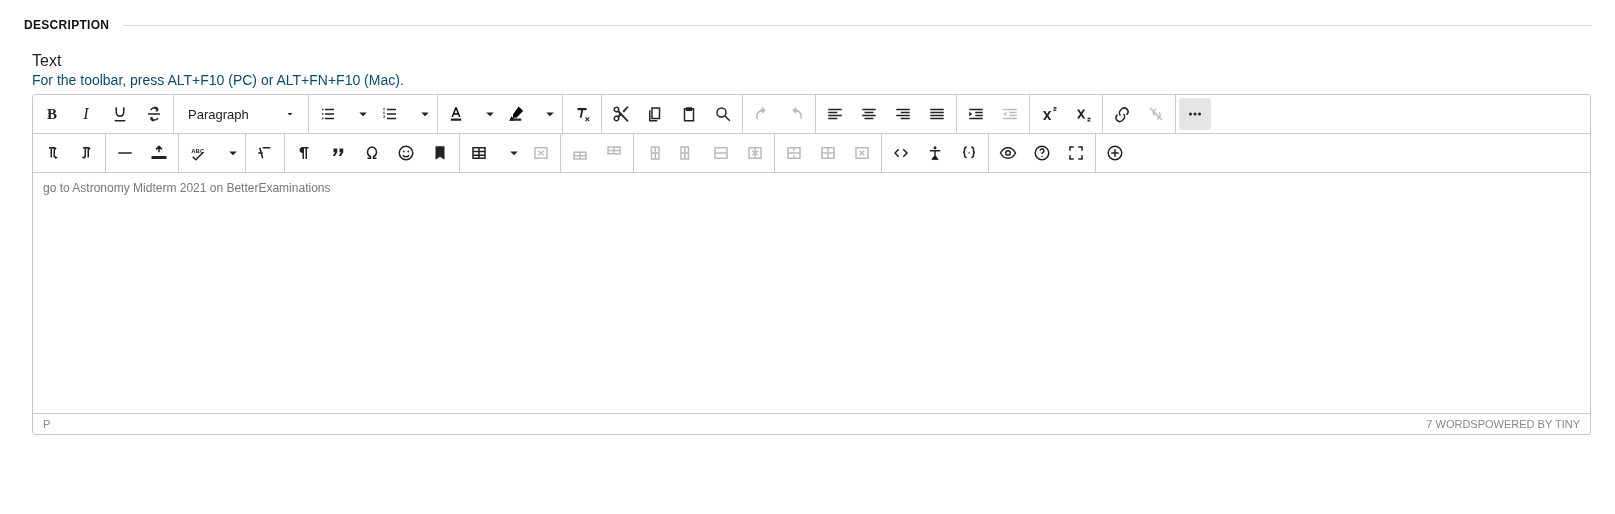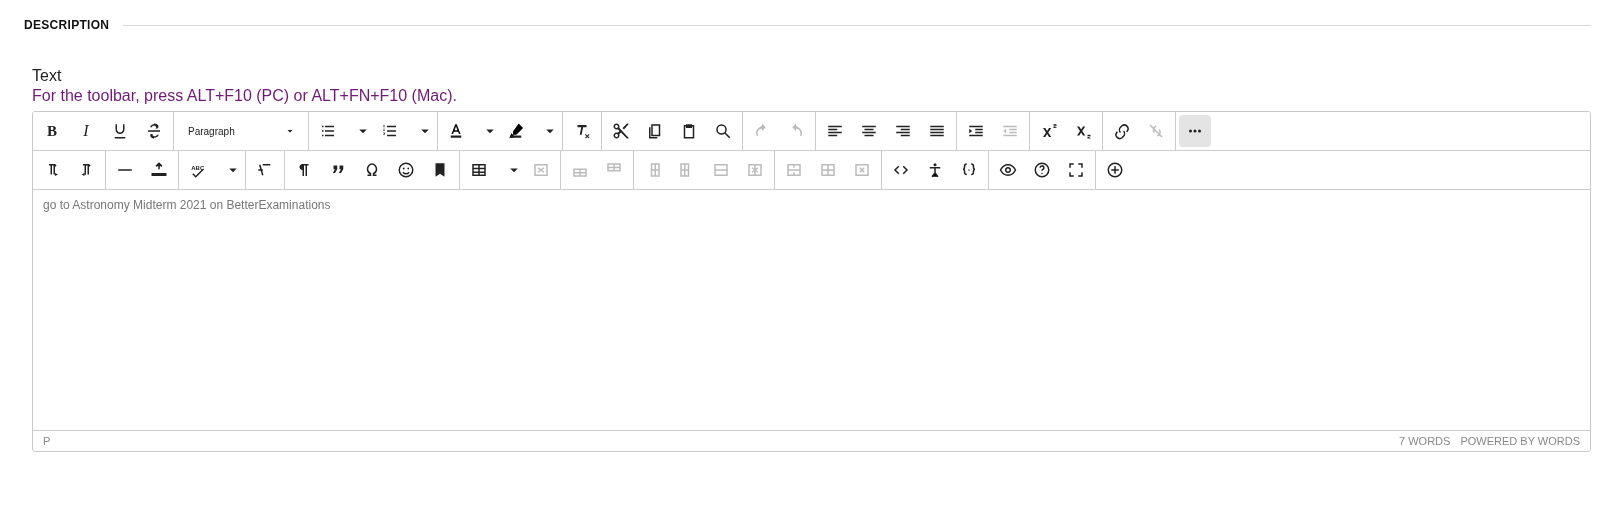--- a/index.html
+++ b/index.html
@@ -1,36 +1,36 @@
 <!DOCTYPE html>
 <html><head>
 <meta charset="utf-8">
 <style>
 * { box-sizing: border-box; margin: 0; padding: 0; }
 body { font-family: Arial, Helvetica, sans-serif; padding: 18px 24px 0; background: #fff; width: 1615px; }
-.section-header { display: flex; align-items: center; margin-bottom: 35px; }
+.section-header { display: flex; align-items: center; margin-bottom: 20px; }
 .section-title { font-size: 12px; font-weight: 700; letter-spacing: .3px; color: #111; padding-right: 14px; white-space: nowrap; }
 .section-line { flex: 1; height: 1px; background: #d8d8d8; }
 .field-label { font-size: 16px; color: #222; margin: 10px 0 2px 8px; }
-.field-help { font-size: 16px; color: #701a75; margin: 0 0 6px 8px; }
+.field-help { font-size: 14px; color: #0c4a6e; margin: 0 0 6px 8px; }
 .editor-frame { border: 1px solid #c9c9c9; border-radius: 3px; overflow: hidden; margin: 0 0 0 8px; }
 .toolbar-row { display: flex; flex-wrap: nowrap; align-items: stretch; border-bottom: 1px solid #ccc; background: #fff; min-height: 38px; }
 .tb-group { display: flex; align-items: stretch; border-right: 1px solid #ccc; padding: 3px 2px; }
 .tb-group:last-child { border-right: none; }
 .tb-btn { display: inline-flex; align-items: center; justify-content: center; min-width: 32px; height: 32px; margin: 0 1px; border-radius: 4px; cursor: pointer; color: #222; }
 .tb-btn svg { width: 18px; height: 18px; }
 .tb-btn.disabled { color: #bbb; cursor: default; }
 .tb-btn.active { background: #e4e4e4; }
-.tb-select { display: inline-flex; align-items: center; justify-content: space-between; height: 32px; padding: 0 10px 0 12px; min-width: 130px; cursor: pointer; border-radius: 4px; font-size: 10px; color: #222; }
+.tb-select { display: inline-flex; align-items: center; justify-content: space-between; height: 32px; padding: 0 10px 0 12px; min-width: 130px; cursor: pointer; border-radius: 4px; font-size: 13px; color: #222; }
 .caret { width: 12px; height: 12px; margin-left: 8px; }
 .split-color { display:inline-flex; align-items:center; justify-content:center; min-width:32px; height:32px; cursor:pointer; border-radius:4px; }
 .split-color svg { width:18px; height:18px; }
 .content-area { min-height: 240px; padding: 8px 10px; font-family: Arial, sans-serif; font-size: 12px; color: #777; outline: none; }
 .statusbar { display: flex; align-items: center; justify-content: space-between; border-top: 1px solid #ccc; font-size: 11px; color: #888; padding: 4px 10px; }
-.statusbar .right { display:flex; gap:10px; }
+.statusbar .right { display:flex; gap:0; }
 .bold-letter { font-size:15px; font-weight:800; font-family: 'Times New Roman', serif; }
 .italic-letter { font-size:16px; font-style: italic; font-family: 'Times New Roman', serif; }
 </style>
 </head>
 <body>
 
 <div class="section-header">
   <div class="section-title">DESCRIPTION</div>
   <div class="section-line"></div>
 </div>
@@ -424,16 +424,16 @@
         </span>
     </div>
   </div>
 
   <div class="content-area" contenteditable="true" style="">go to Astronomy Midterm 2021 on BetterExaminations</div>
 
   <div class="statusbar">
     <span>P</span>
     <span class="right">
       <span>7 WORDS</span>
-      <span>POWERED BY WORDS</span>
+      <span>POWERED BY TINY</span>
     </span>
   </div>
 </div>
 
 </body></html>

